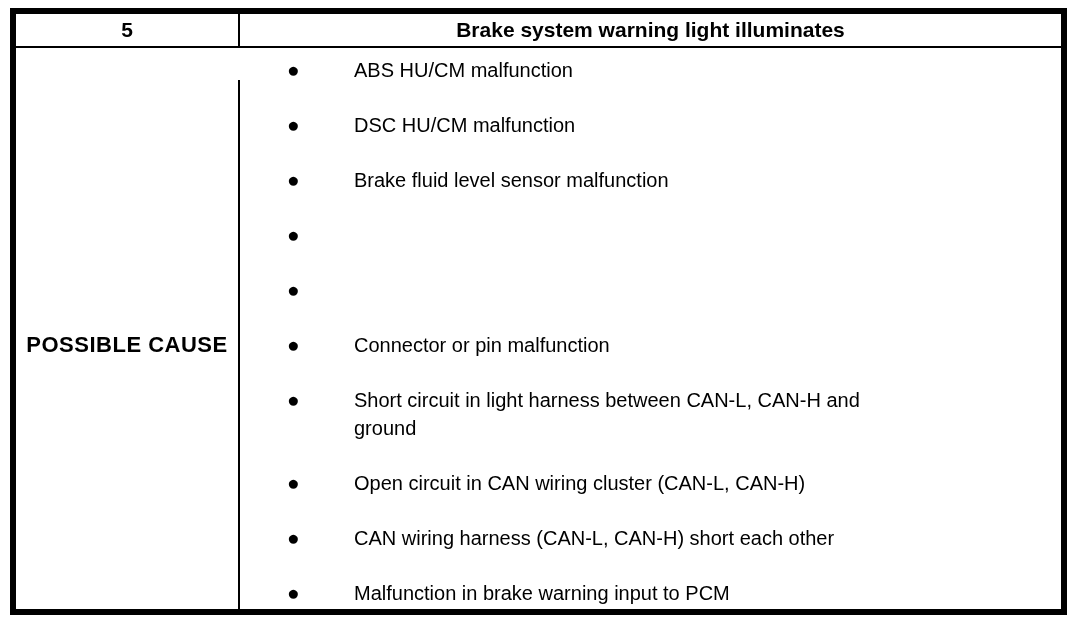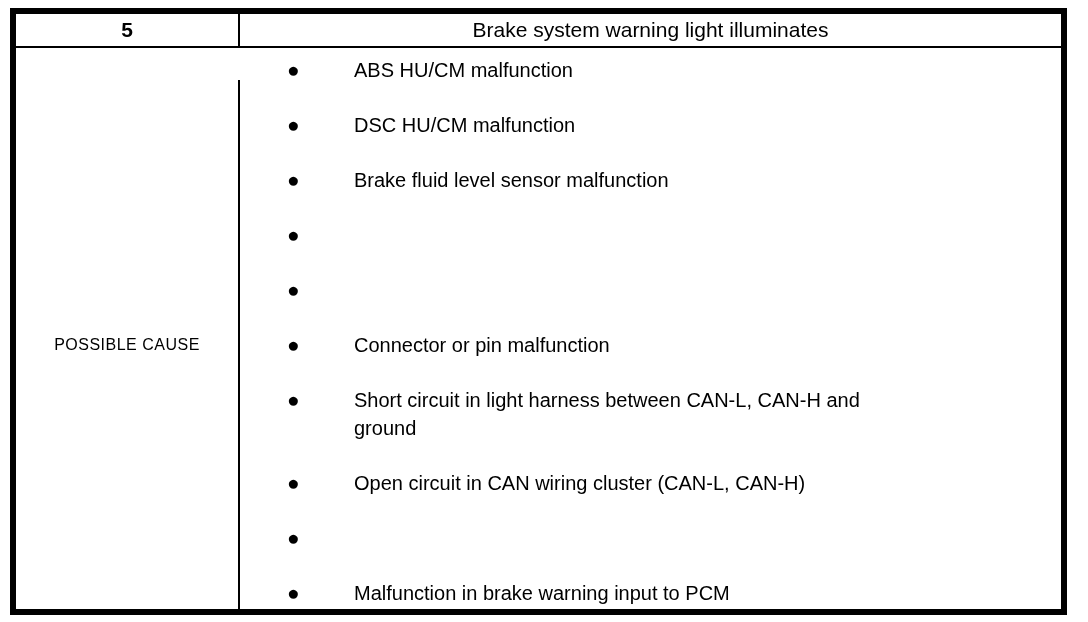--- a/index.html
+++ b/index.html
@@ -39,30 +39,30 @@
     align-items: center;
     justify-content: center;
     font-weight: bold;
     font-size: 21px;
   }
   .cell-symptom {
     border-bottom: 2px solid #000000;
     display: flex;
     align-items: center;
     justify-content: center;
-    font-weight: normal;
+    font-weight: bold;
     font-size: 21px;
   }
   .cell-label {
     border-right: 2px solid #000000;
     display: flex;
     align-items: center;
     justify-content: center;
-    font-weight: normal;
-    font-size: 16px;
+    font-weight: bold;
+    font-size: 22px;
     letter-spacing: 0.5px;
     white-space: nowrap;
     margin-top: 32px;
   }
   .cell-causes {
     padding: 0;
   }
   ul.cause-list {
     list-style: none;
     margin: 0;
@@ -126,20 +126,21 @@
         <span class="bullet">●</span>
         <span class="cause-text">Short circuit in light harness between CAN-L, CAN-H and
 ground</span>
       </li>
       <li class="cause-item">
         <span class="bullet">●</span>
         <span class="cause-text">Open circuit in CAN wiring cluster (CAN-L, CAN-H)</span>
       </li>
       <li class="cause-item">
         <span class="bullet">●</span>
+        <span class="cause-text">CAN wiring harness (CAN-L, CAN-H) short each other</span>
       </li>
       <li class="cause-item">
         <span class="bullet">●</span>
         <span class="cause-text">Malfunction in brake warning input to PCM</span>
       </li>
     </ul>
   </div>
 
 </div>
 

